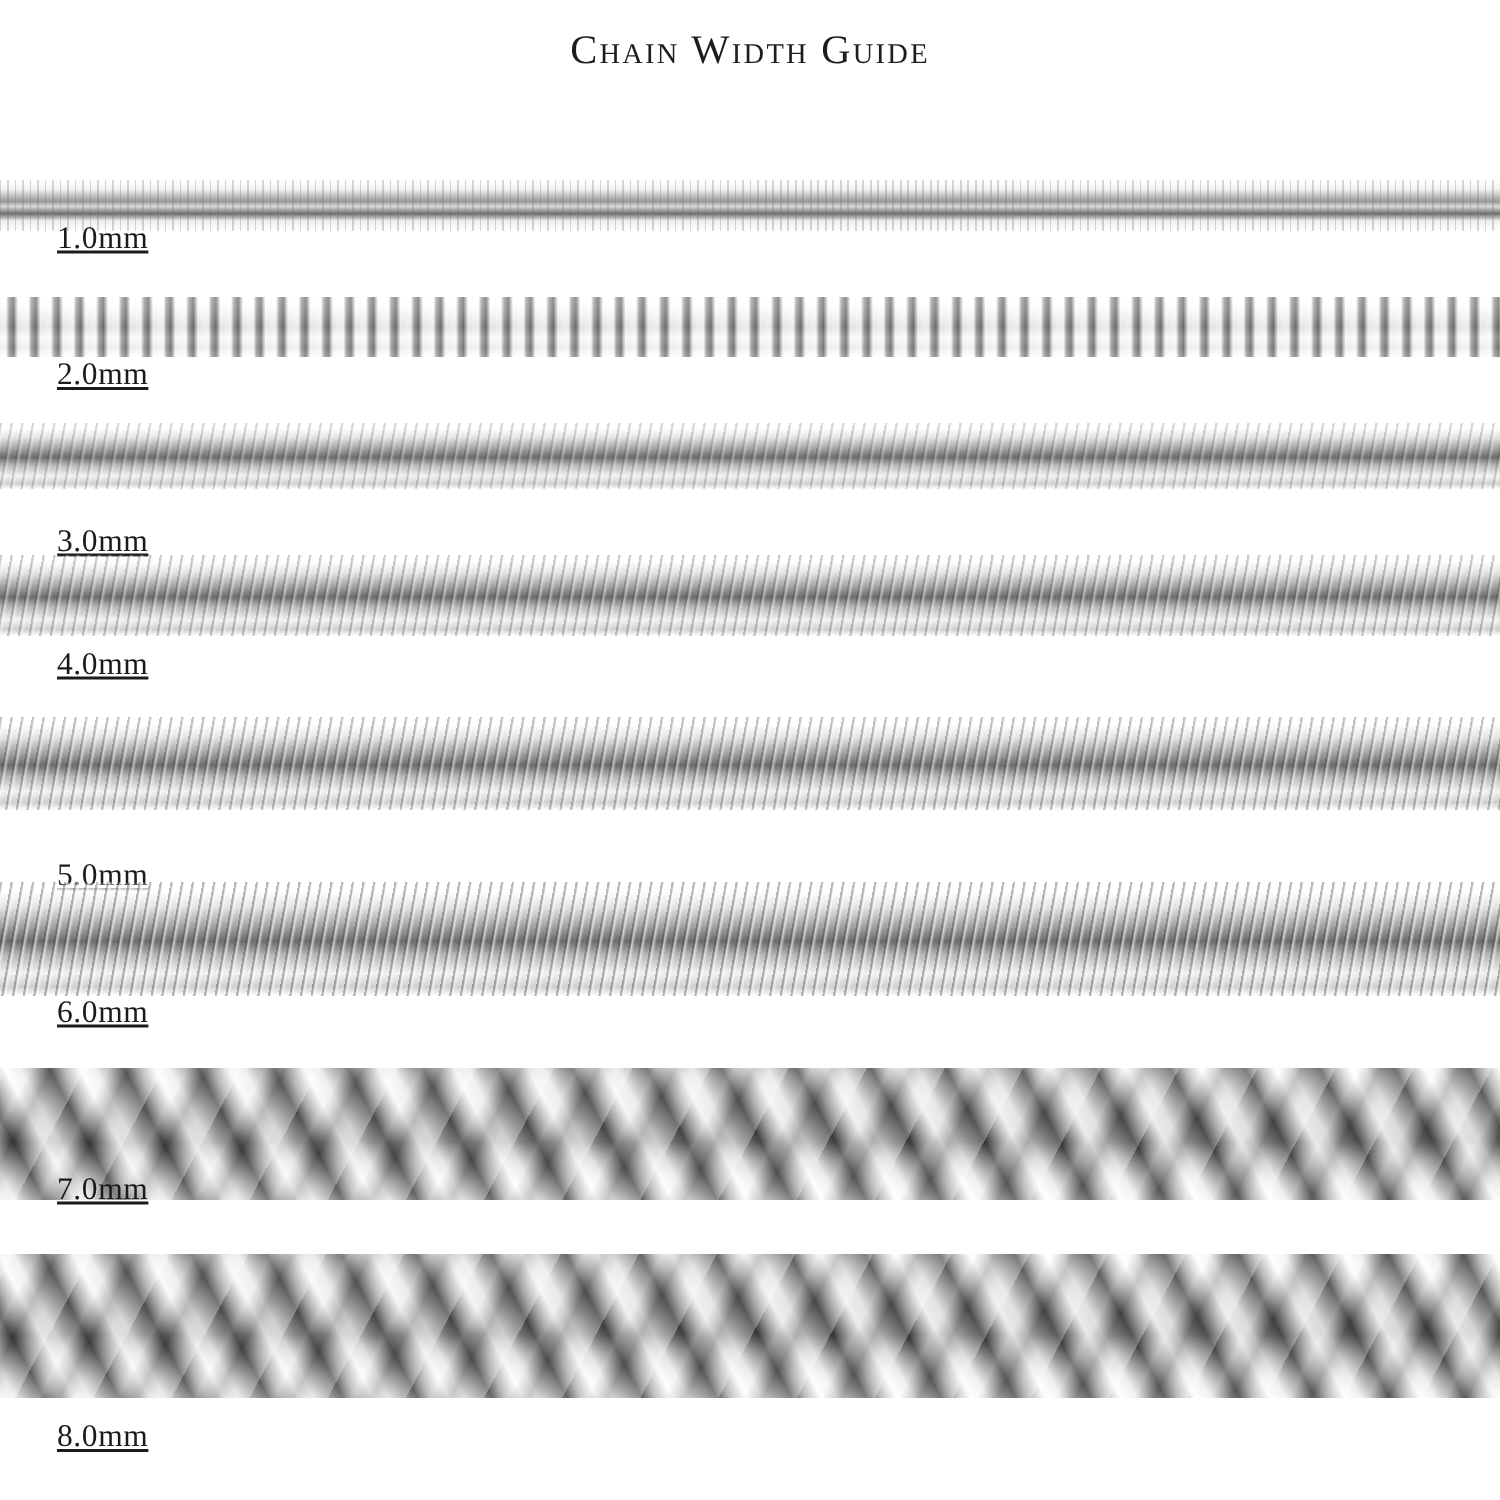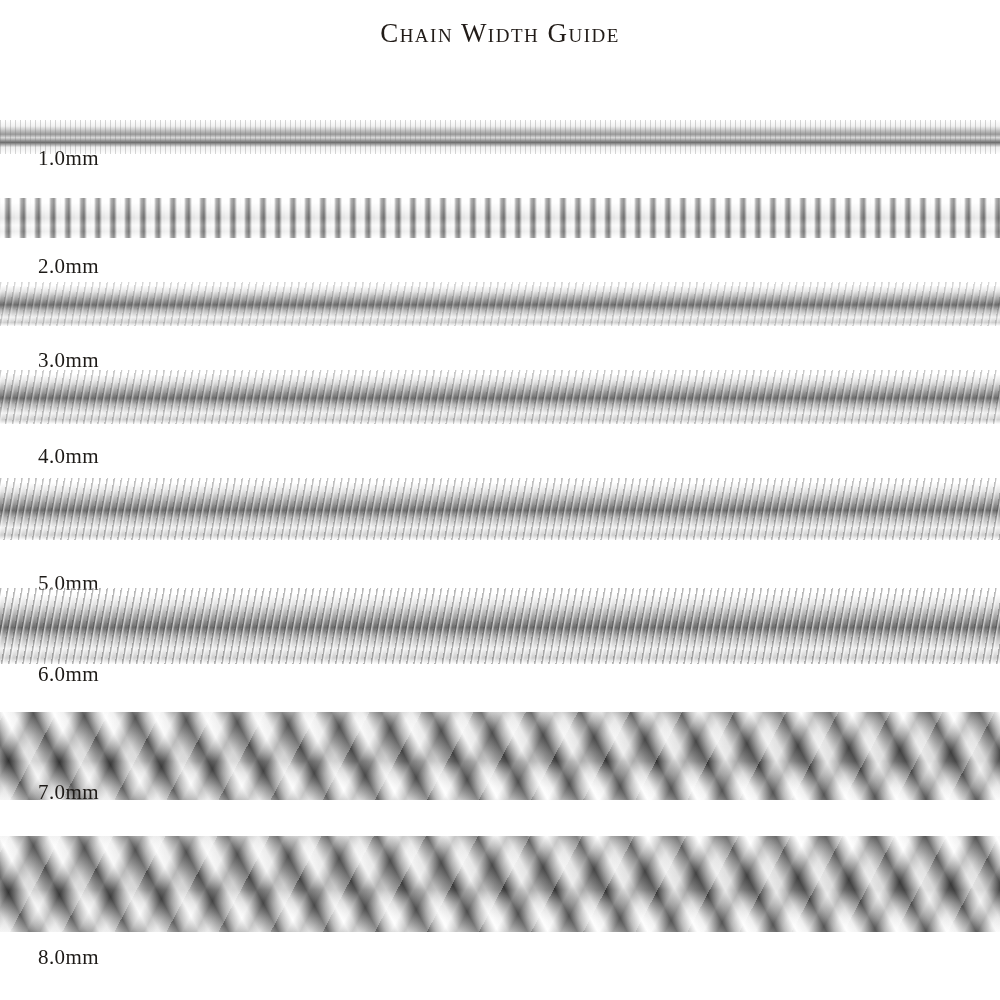--- a/index.html
+++ b/index.html
@@ -37,20 +37,21 @@
   }
 
   .chain-label {
     position: absolute;
     left: 38px;
     font-family: "Liberation Serif", serif;
     font-size: 21px;
     color: #1d1a17;
     letter-spacing: 0.4px;
     white-space: nowrap;
+    text-decoration: underline;
   }
 
   
   .metal {
     position: absolute;
     left: 0;
     width: 1000px;
     height: 100%;
   }
 
@@ -189,29 +190,29 @@
 <div id="guide-title">Chain Width Guide</div>
 
 <div id="chain-rows">
     <div class="chain-strip" style="top: 120px; height: 34px;">
       <div class="metal s1"></div>
     </div>
     <div class="chain-label" style="top: 146px;">1.0mm</div>
     <div class="chain-strip" style="top: 198px; height: 40px;">
       <div class="metal s2"></div>
     </div>
-    <div class="chain-label" style="top: 237px; margin-top: 17px;">2.0mm</div>
+    <div class="chain-label" style="top: 237px;">2.0mm</div>
     <div class="chain-strip" style="top: 282px; height: 44px;">
       <div class="metal snake s3"></div>
     </div>
     <div class="chain-label" style="top: 348px;">3.0mm</div>
     <div class="chain-strip" style="top: 370px; height: 54px;">
       <div class="metal snake s4"></div>
     </div>
-    <div class="chain-label" style="top: 444px;">4.0mm</div>
+    <div class="chain-label" style="top: 430px;">4.0mm</div>
     <div class="chain-strip" style="top: 478px; height: 62px;">
       <div class="metal snake s5"></div>
     </div>
     <div class="chain-label" style="top: 571px;">5.0mm</div>
     <div class="chain-strip" style="top: 588px; height: 76px;">
       <div class="metal snake s6"></div>
     </div>
     <div class="chain-label" style="top: 662px;">6.0mm</div>
     <div class="chain-strip" style="top: 712px; height: 88px;">
       <div class="metal rope rope7"></div>

